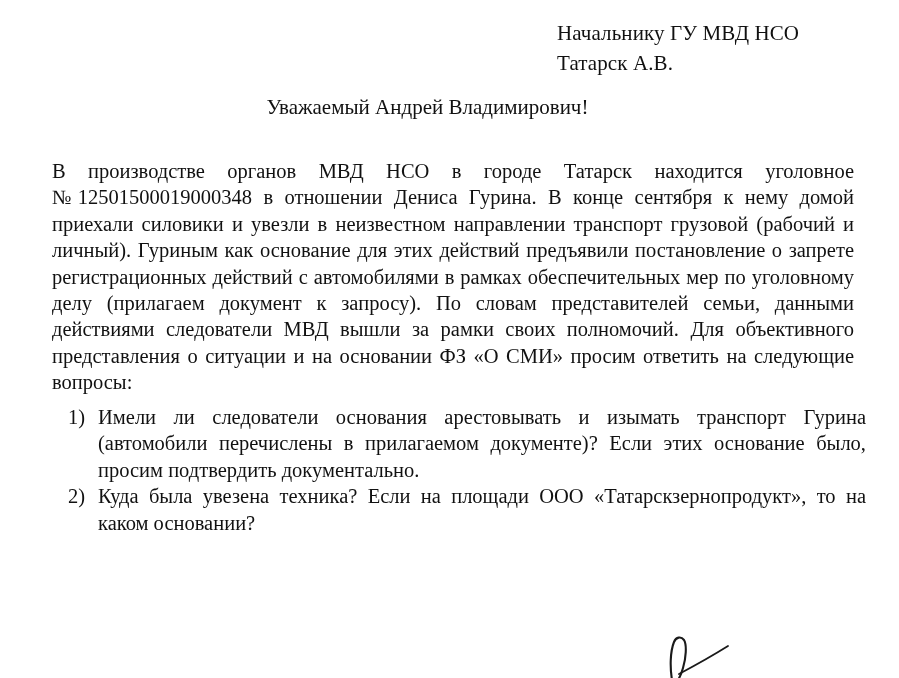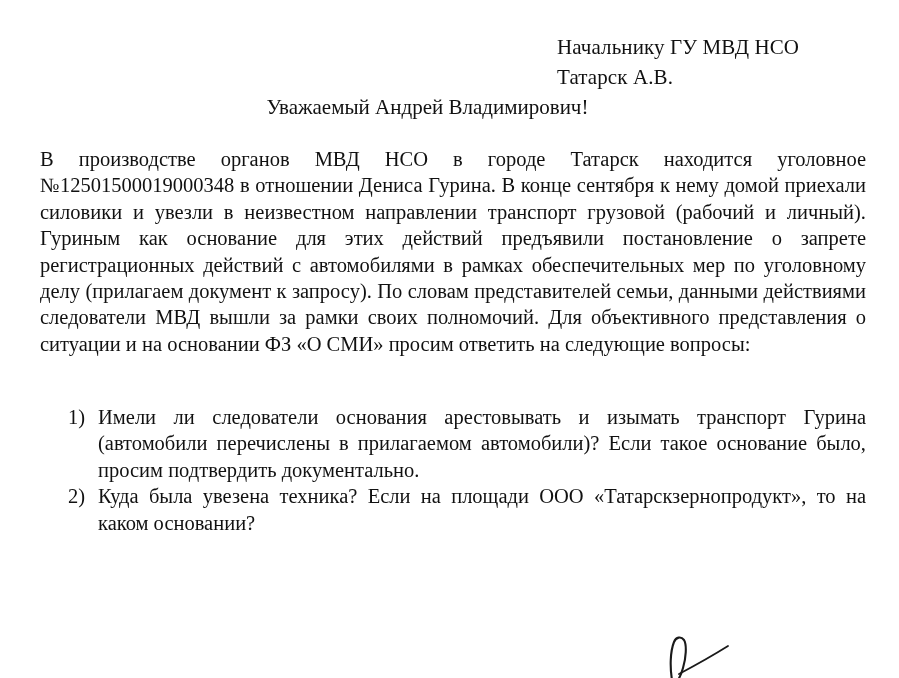--- a/index.html
+++ b/index.html
@@ -18,21 +18,21 @@
     height: 678px;
     background: #ffffff;
     overflow: hidden;
     box-sizing: border-box;
   }
 
   
   .addressee {
     position: absolute;
     left: 557px;
-    top: 32px;
+    top: 18px;
     width: 330px;
     font-size: 21px;
     line-height: 30px;
     letter-spacing: 0.1px;
   }
   .addressee .line {
     white-space: nowrap;
   }
 
   
@@ -53,21 +53,21 @@
     position: absolute;
     left: 40px;
     top: 146px;
     width: 826px;
     font-size: 20.5px;
     line-height: 26.4px;
     text-align: justify;
     text-justify: inter-word;
   }
   .body-block p {
-    margin: 0;
+    margin: 12px;
     text-align: justify;
   }
   .body-block p.last-line-left {
     text-align-last: left;
   }
 
   
   .questions {
     position: absolute;
     left: 40px;
@@ -132,21 +132,21 @@
 
   <div class="salutation">Уважаемый Андрей Владимирович!</div>
 
   <div class="body-block">
     <p class="last-line-left">В производстве органов МВД НСО в городе Татарск находится уголовное №12501500019000348 в отношении Дениса Гурина. В конце сентября к нему домой приехали силовики и увезли в неизвестном направлении транспорт грузовой (рабочий и личный). Гуриным как основание для этих действий предъявили постановление о запрете регистрационных действий с автомобилями в рамках обеспечительных мер по уголовному делу (прилагаем документ к запросу). По словам представителей семьи, данными действиями следователи МВД вышли за рамки своих полномочий. Для объективного представления о ситуации и на основании ФЗ «О СМИ» просим ответить на следующие вопросы:</p>
   </div>
 
   <div class="questions">
     <div class="q-item">
       <span class="q-marker">1)</span>
-      <span class="q-text">Имели ли следователи основания арестовывать и изымать транспорт Гурина (автомобили перечислены в прилагаемом автомобили)? Если такое основание было, просим подтвердить документально.</span>
+      <span class="q-text">Имели ли следователи основания арестовывать и изымать транспорт Гурина (автомобили перечислены в прилагаемом документе)? Если этих основание было, просим подтвердить документально.</span>
     </div>
     <div class="q-item">
       <span class="q-marker">2)</span>
       <span class="q-text">Куда была увезена техника? Если на площади ООО «Татарскзернопродукт», то на каком основании?</span>
     </div>
   </div>
 
 
   <div class="signature">
     <svg viewBox="0 0 120 48" xmlns="http://www.w3.org/2000/svg" aria-hidden="true">

